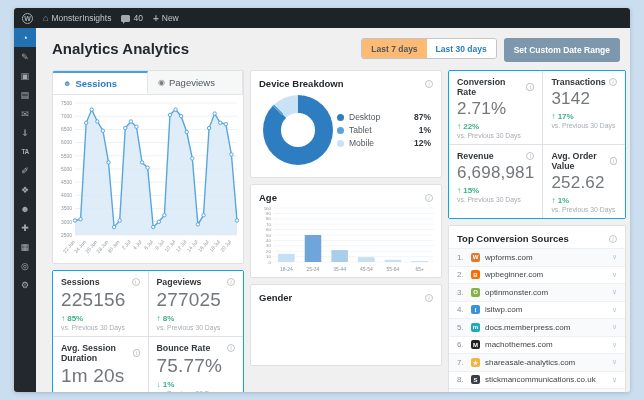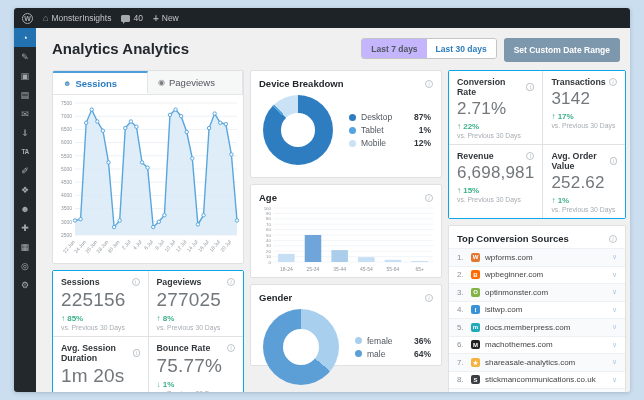--- a/index.html
+++ b/index.html
@@ -21,21 +21,21 @@
   .sb-item { width:22px; height:19px; display:flex; align-items:center; justify-content:center; color:#a7aaad; font-size:9px; }
   .sb-item.active { background:#2271b1; color:#fff; }
   .sb-item .ta { font-size:6.5px; font-weight:bold; letter-spacing:-.5px; }
 
   
   .content { position:absolute; left:22px; top:20px; right:0; bottom:0; background:#f0f0f1; padding:10px 4px 0 16px; overflow:hidden; }
   .page-head { display:flex; align-items:flex-start; justify-content:space-between; height:32px; padding-right:6px; }
   .page-title { font-size:15px; font-weight:bold; color:#23282d; padding-top:2px; }
   .head-actions { display:flex; gap:7px; }
   .range-group { display:flex; border:1px solid #c3c4c7; border-radius:3px; overflow:hidden; height:21px; }
-  .range-btn { font-size:8.5px; font-weight:bold; padding:0 9px; display:flex; align-items:center; background:#c4b5fd; color:#50575e; border:none; cursor:pointer; font-family:inherit; }
+  .range-btn { font-size:8.5px; font-weight:bold; padding:0 9px; display:flex; align-items:center; background:#fdba74; color:#50575e; border:none; cursor:pointer; font-family:inherit; }
   .range-btn.active { background:#fff; color:#2b7cbe; }
   .custom-range { font-size:8.5px; font-weight:bold; height:24px; padding:0 10px; background:#7d98ac; color:#fff; border:none; border-radius:3px; cursor:pointer; font-family:inherit; }
 
   .cols { display:flex; gap:6px; }
   .col1 { width:194px; display:flex; flex-direction:column; gap:6px; }
   .col2 { width:196px; display:flex; flex-direction:column; gap:6px; }
   .col3 { width:186px; display:flex; flex-direction:column; gap:6px; }
 
   .card { background:#fff; border:1px solid #dfe1e4; border-radius:2px; }
   .card-head { display:flex; align-items:center; justify-content:space-between; padding:7px 8px 4px 8px; }
@@ -53,21 +53,21 @@
   .stat-grid { display:grid; grid-template-columns:1fr 1fr; gap:1px; background:#dfe1e4; border:1px solid #0ea5e9; border-radius:2px; }
   .stat { background:#fff; padding:6px 8px 5px 8px; }
   .stat-top { display:flex; justify-content:space-between; align-items:center; }
   .stat-title { font-size:8.8px; font-weight:bold; color:#32373c; }
   .stat-value { font-size:17px; color:#72777c; margin-top:2px; letter-spacing:.2px; }
   .col1 .stat-value { font-size:19px; }
   .stat-change { font-size:8px; font-weight:bold; color:#3cb08a; margin-top:3px; }
   .stat-caption { font-size:6.8px; color:#a7adb3; margin-top:1px; }
 
   
-  .donut-row { display:flex; align-items:center; padding:2px 10px 8px 12px; gap:16px; }
+  .donut-row { display:flex; align-items:center; padding:2px 10px 8px 12px; gap:4px; }
   .donut { border-radius:50%; position:relative; flex-shrink:0; }
   .donut:after { content:""; position:absolute; left:26%; top:26%; width:48%; height:48%; background:#fff; border-radius:50%; }
   .legend { flex:1; }
   .legend-row { display:flex; align-items:center; font-size:8.5px; color:#50575e; margin:3px 0; }
   .legend-row .dot { width:7px; height:7px; border-radius:50%; margin-right:5px; flex-shrink:0; }
   .legend-row .lval { margin-left:auto; font-weight:bold; color:#32373c; }
 
   
   .sources-card { height:208px; display:flex; flex-direction:column; }
   .src-list { flex:1; }
@@ -355,35 +355,20 @@
                 <text x="138.00000000000003" y="67" font-size="5" fill="#8f969c" text-anchor="middle">55-64</text>
                 <text x="164.66666666666669" y="67" font-size="5" fill="#8f969c" text-anchor="middle">65+</text>
               </svg></div>
         </div>
 
         <div class="card" style="height:82px">
           <div class="card-head">
             <span class="card-title">Gender</span>
             <span class="info">i</span>
           </div>
-          <div class="donut-row">
-            <div class="donut" id="gender-donut" style="width: 76px; height: 76px; background: conic-gradient(rgb(169, 207, 238) 0deg, rgb(169, 207, 238) 129.6deg, rgb(91, 159, 214) 129.6deg, rgb(91, 159, 214) 360deg);"></div>
-            <div class="legend" id="gender-legend">
-                <div class="legend-row">
-                  <span class="dot" style="background: rgb(169, 207, 238);"></span>
-                  <span>female</span>
-                  <span class="lval">36%</span>
-                </div>
-                <div class="legend-row">
-                  <span class="dot" style="background: rgb(91, 159, 214);"></span>
-                  <span>male</span>
-                  <span class="lval">64%</span>
-                </div>
-              </div>
-          </div>
         </div>
       </div>
 
       <div class="col3">
         <div class="stat-grid" id="right-stats">
             <div class="stat">
               <div class="stat-top">
                 <div class="stat-title">Conversion Rate</div>
                 <span class="info">i</span>
               </div>

